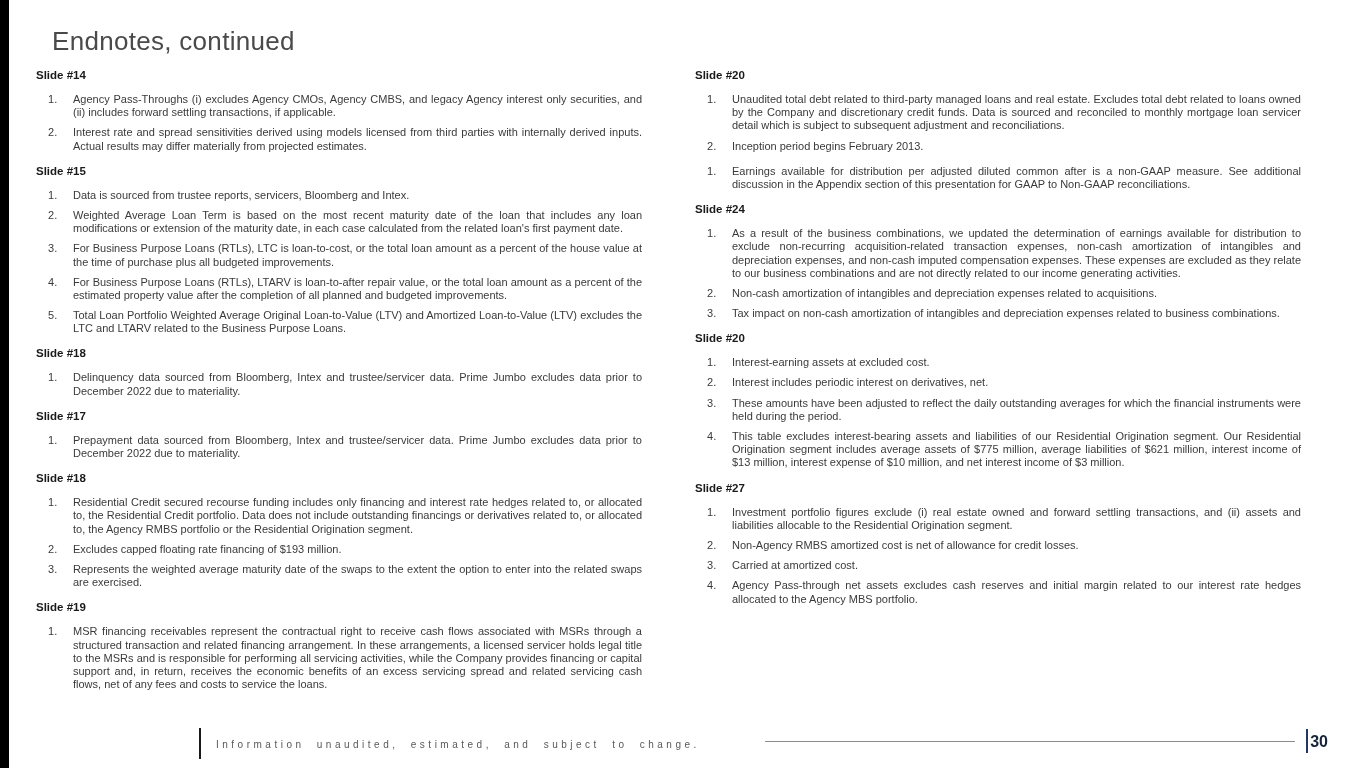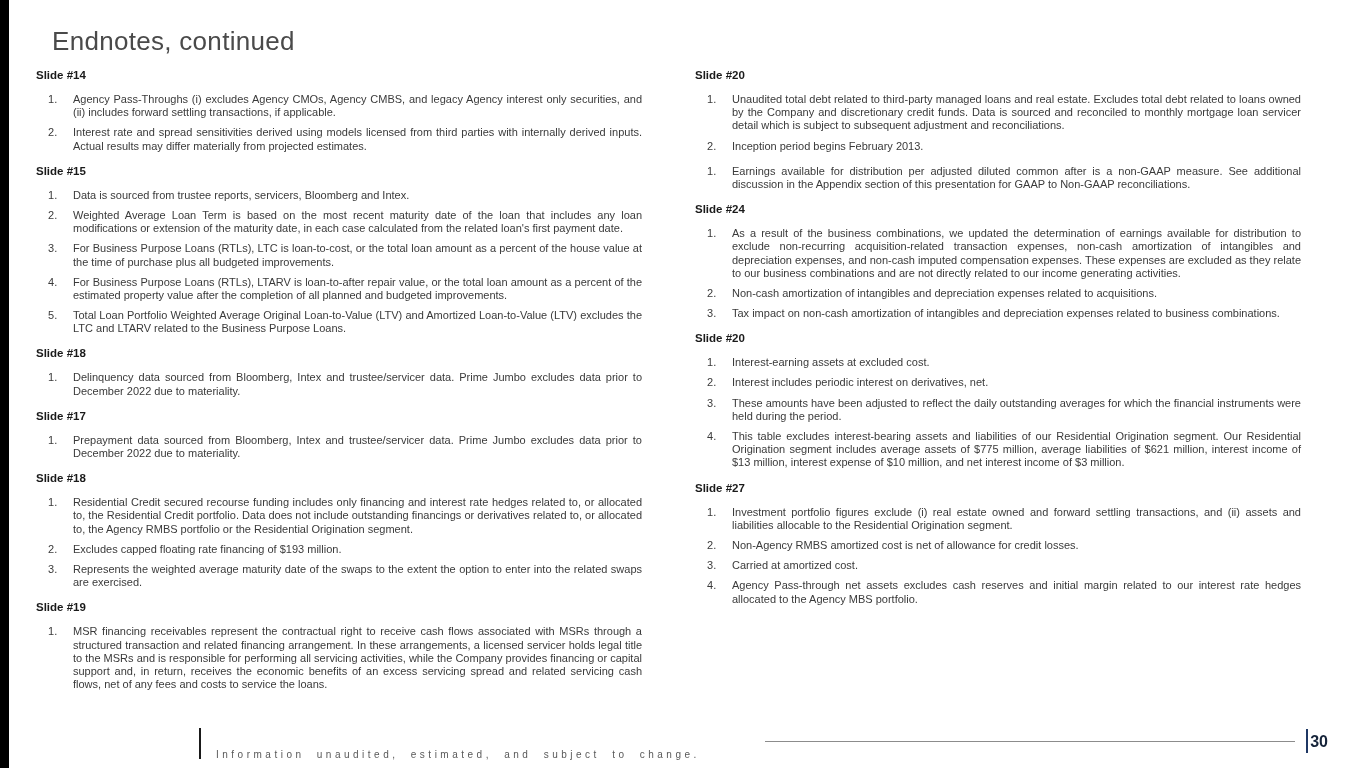--- a/index.html
+++ b/index.html
@@ -77,21 +77,21 @@
   }
   .logo-text::first-letter { font-size: 38px; }
   .footer-divider {
     position: absolute;
     left: 199px; bottom: 9px;
     width: 2px; height: 31px;
     background: #1a1a1a;
   }
   .disclaimer {
     position: absolute;
-    left: 216px; bottom: 8px;
+    left: 216px; bottom: 18px;
     font-size: 10px;
     letter-spacing: 3.5px;
     word-spacing: 6px;
     color: #595959;
     white-space: nowrap;
   }
   .footer-line {
     position: absolute;
     left: 765px; right: 70px; bottom: 26px;
     height: 1px;

